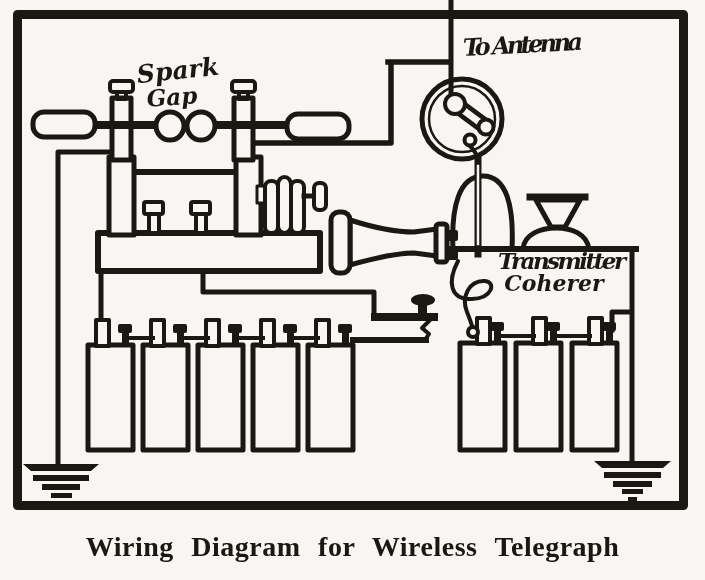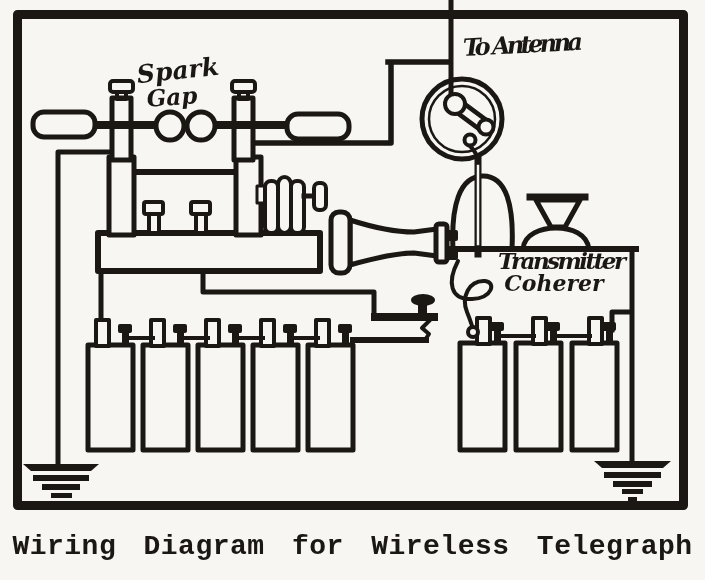--- a/index.html
+++ b/index.html
@@ -2,21 +2,21 @@
 <html style="--ink: #1b1712; --paper: #f7f6f2;"><head>
 <meta charset="utf-8">
 <style>
   :root{ --ink:#1b1712; --paper:#f7f6f2; }
   html,body{ margin:0; padding:0; background:#fbfaf7; }
   #page{ position:relative; width:705px; height:580px; background:var(--paper); overflow:hidden;
          font-family:"DejaVu Serif", serif; }
   svg text{ fill:var(--ink); }
   .hand{ font-family:"DejaVu Serif", serif; font-style:italic; font-weight:700; }
   #caption{ position:absolute; left:0; top:531px; width:705px; text-align:center;
-            font-family:Liberation Mono, monospace; font-weight:700; font-size:28px;
+            font-family:Liberation Serif, serif; font-weight:700; font-size:28px;
             letter-spacing:.5px; word-spacing:10px; color:var(--ink); }
 </style>
 </head>
 <body>
 
 <div id="page">
 <svg width="705" height="530" viewBox="0 0 705 530">
   <g stroke="#1b1712" stroke-linejoin="round" stroke-linecap="square" fill="none">
 
     <g>

